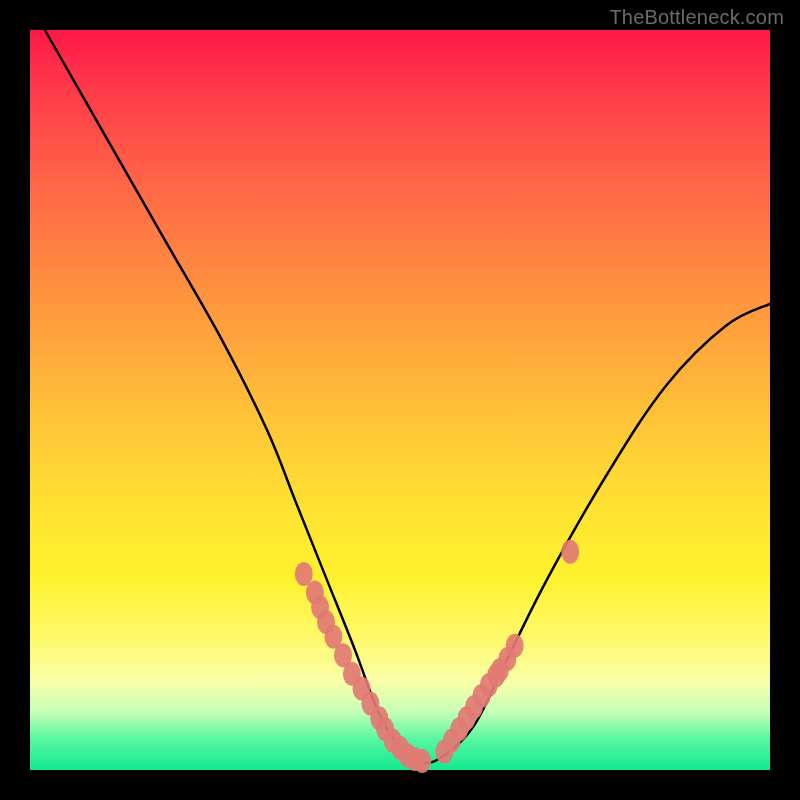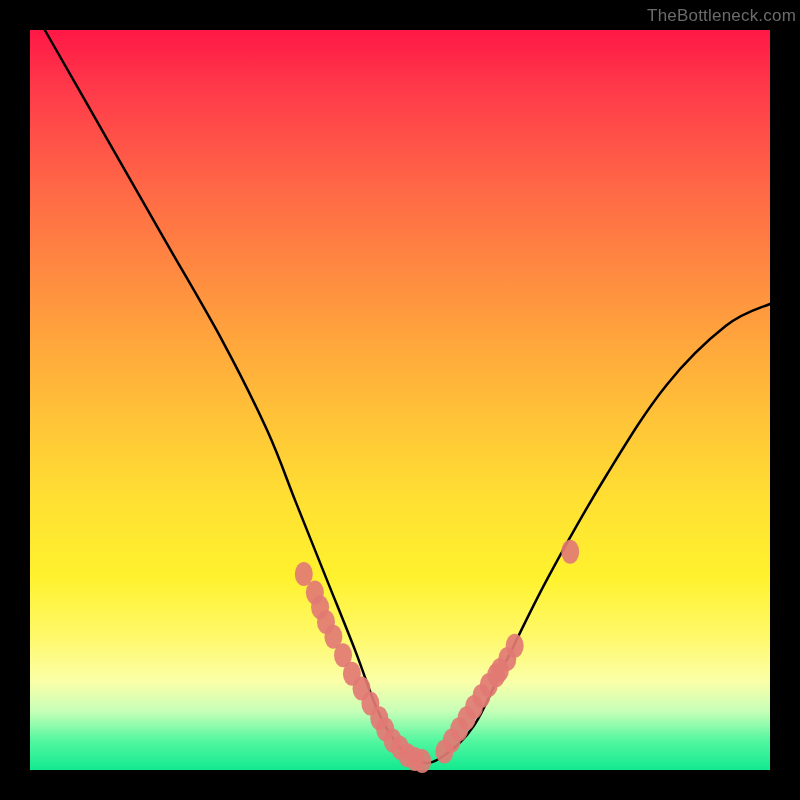--- a/index.html
+++ b/index.html
@@ -37,23 +37,23 @@
       #fff96a 82%,
       #fbffa8 88%,
       #c8ffb8 92%,
       #54f7a0 96%,
       #12e98f 100%
     );
   }
   .watermark {
     position: absolute;
     top: 6px;
-    right: 4px;
+    right: 16px;
     color: #6b6b6b;
-    font-size: 17px;
+    font-size: 20px;
     letter-spacing: 0.2px;
     user-select: none;
   }
   svg.curves {
     position: absolute;
     left: 0;
     top: 0;
     width: 740px;
     height: 740px;
     overflow: visible;

